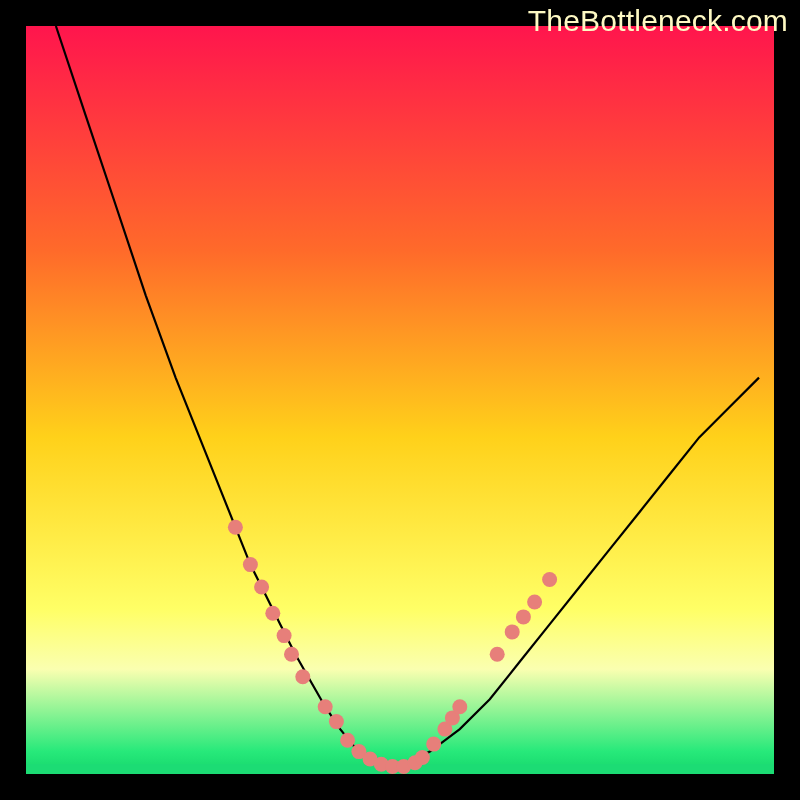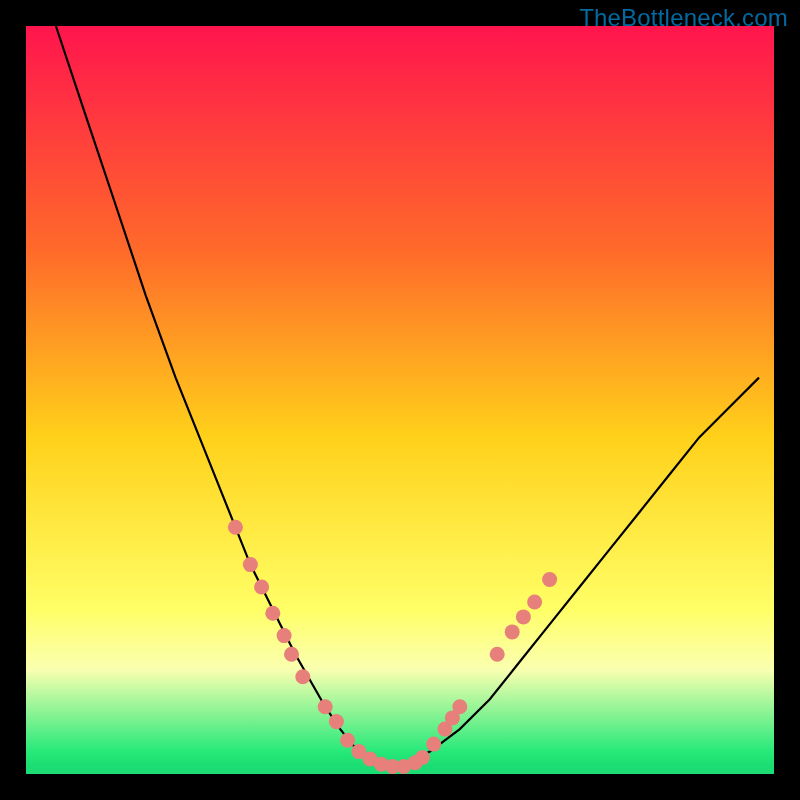--- a/index.html
+++ b/index.html
@@ -14,22 +14,22 @@
   .stage {
     position: relative;
     width: 800px;
     height: 800px;
     background: #000;
   }
   .watermark {
     position: absolute;
     top: 4px;
     right: 12px;
-    color: #0369a1;
-    font-size: 24px;
+    color: #fef9c3;
+    font-size: 30px;
     font-weight: 500;
     letter-spacing: 0.2px;
     z-index: 20;
     user-select: none;
   }
   svg { display: block; }
 </style>
 </head>
 <body>
 

